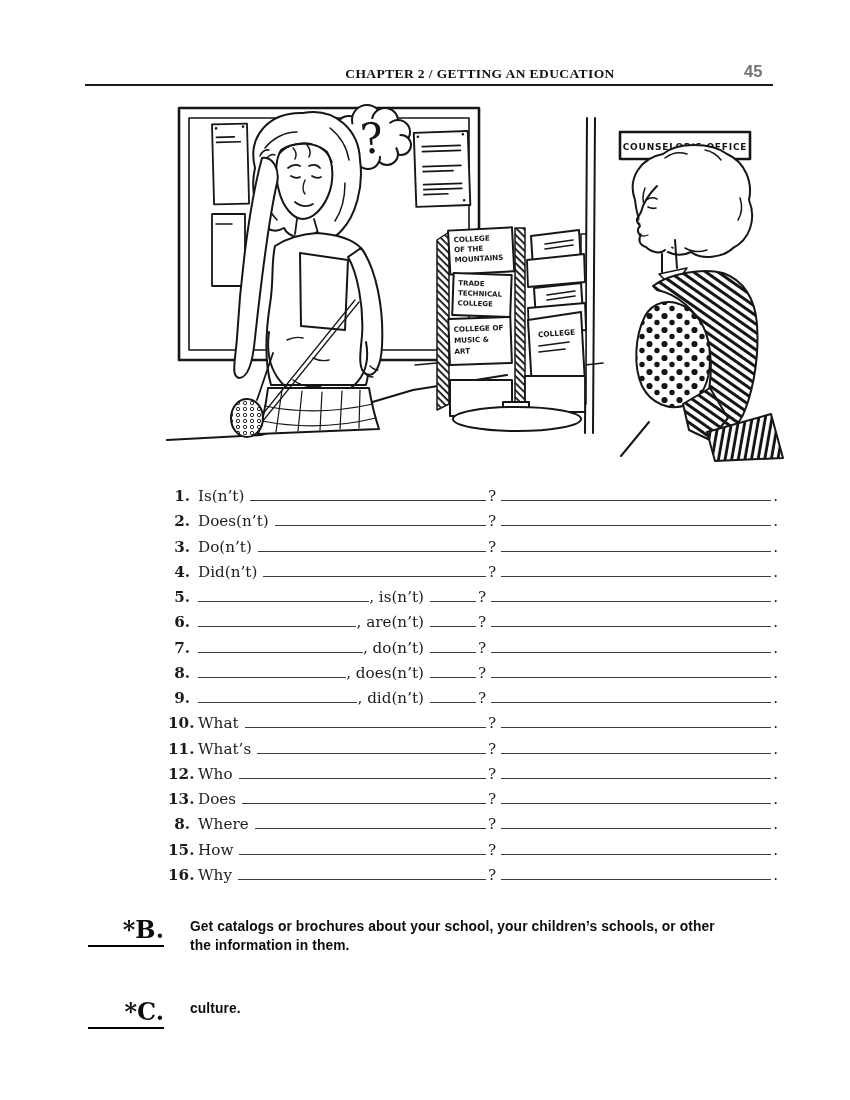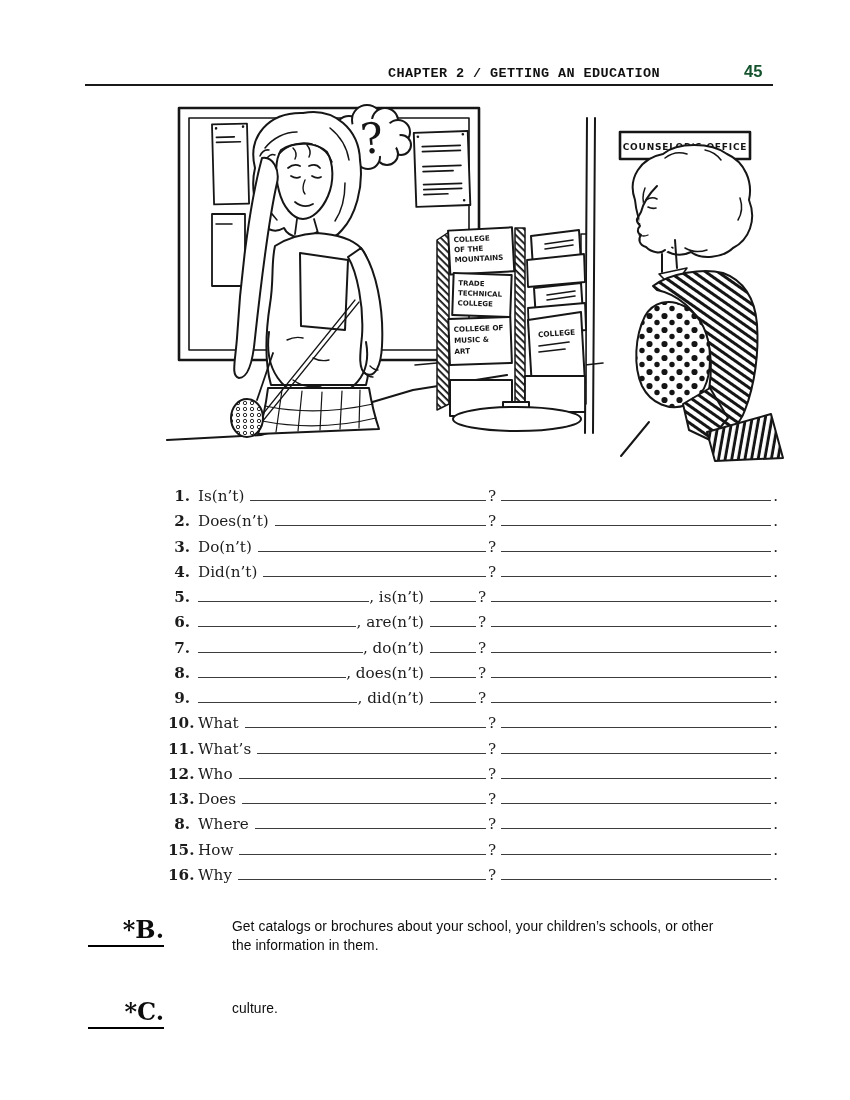--- a/index.html
+++ b/index.html
@@ -1,24 +1,24 @@
 <!DOCTYPE html>
 <html><head>
 <meta charset="utf-8">
 <style>
   html,body{margin:0;padding:0;}
   body{width:850px;height:1100px;background:#ffffff;position:relative;overflow:hidden;
        font-family:"DejaVu Serif",serif;color:#161616;}
 
   
-  .chapter{position:absolute;top:66px;left:300px;width:360px;text-align:right;
-           font-family:Liberation Mono, monospace;font-weight:bold;font-size:13.5px;
+  .chapter{position:absolute;top:66px;left:300px;width:360px;text-align:center;
+           font-family:Liberation Serif, serif;font-weight:bold;font-size:13.5px;
            letter-spacing:0.4px;color:#111;}
   .pageno{position:absolute;top:62px;left:744px;font-family:"Liberation Sans",sans-serif;
-          font-weight:bold;font-size:16.5px;color:#14532d;}
+          font-weight:bold;font-size:16.5px;color:#737373;}
   .rule{position:absolute;top:84px;left:85px;width:688px;height:2.2px;background:#1a1a1a;}
 
   
   .illo{position:absolute;left:165px;top:88px;width:640px;height:375px;}
 
   
   .rows{position:absolute;left:168px;top:487px;width:610px;}
   .row{display:flex;align-items:baseline;height:25.25px;font-size:15.2px;color:#1c1c1c;}
   .row .num{width:22px;text-align:right;font-weight:bold;margin-right:8px;flex:none;}
   .row .word{flex:none;white-space:pre;}
@@ -28,22 +28,22 @@
   .b2b{width:280px;margin-left:5px;}
   .bshort{width:46px;margin-left:6px;}
   .q{margin-left:2px;flex:none;}
   .dot{margin-left:2px;flex:none;}
 
   
   .sec-label{position:absolute;left:88px;width:76px;border-bottom:2.4px solid #000;
              text-align:right;font-family:"DejaVu Serif",serif;font-size:24px;
              font-weight:bold;color:#0c0c0c;padding-bottom:1px;}
   .sec-text{position:absolute;left:190px;width:610px;font-family:"Liberation Sans",sans-serif;
-            font-weight:normal;font-size:13.8px;line-height:19.4px;color:#0d0d0d;
-            white-space:nowrap;letter-spacing:0.1px;margin-left:42px;}
+            font-weight:bold;font-size:13.8px;line-height:19.4px;color:#0d0d0d;
+            white-space:nowrap;letter-spacing:0.1px;}
 </style>
 </head>
 <body>
 
 <div class="chapter">CHAPTER 2 / GETTING AN EDUCATION</div>
 <div class="pageno">45</div>
 <div class="rule"></div>
 
 <svg class="illo" viewBox="0 0 640 375">
   <defs>

